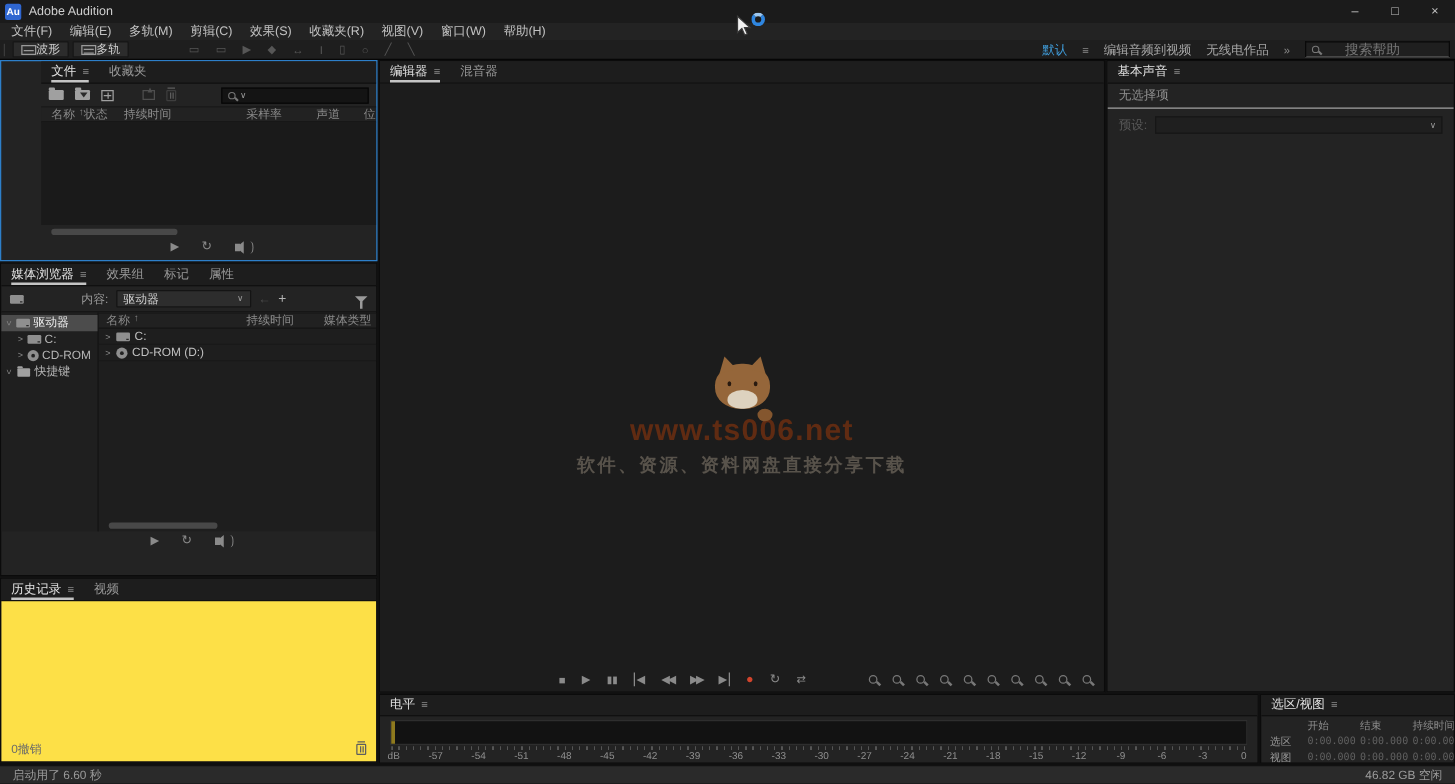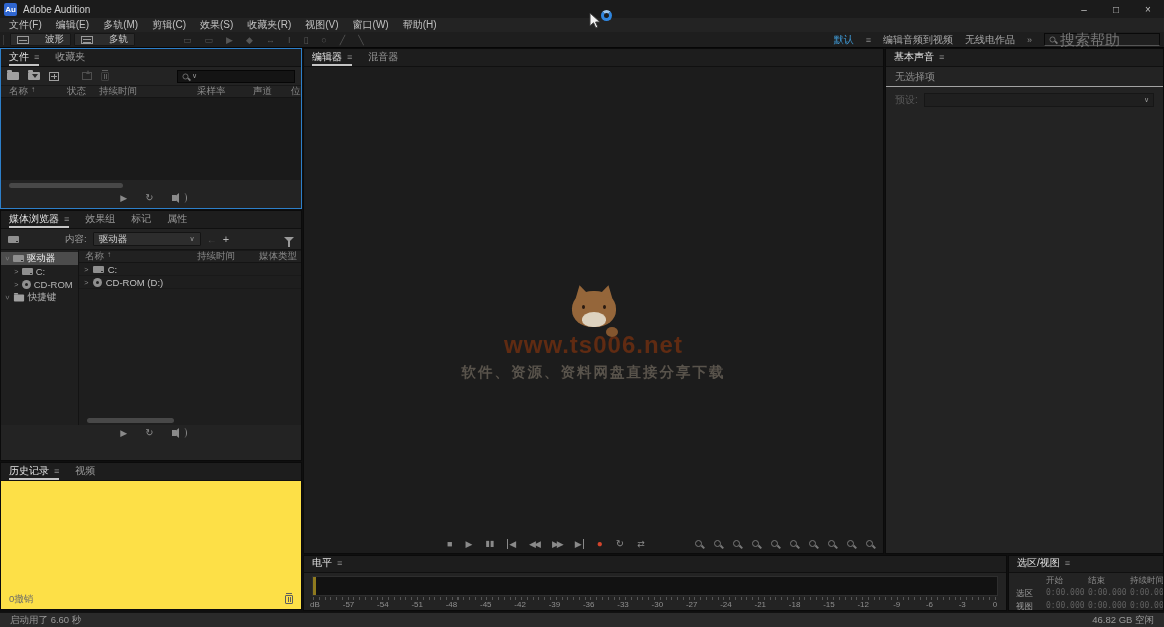--- a/index.html
+++ b/index.html
@@ -14,34 +14,34 @@
   .title-text { font-size:10px; color:#cfcfcf; }
   .win-controls { margin-left:auto; display:flex; height:100%; }
   .win-btn { width:32px; height:100%; display:flex; align-items:center; justify-content:center;
     color:#c0c0c0; font-size:10px; }
 
   .menubar { height:14px; background:#232323; display:flex; align-items:center; padding-left:2px; }
   .menu-item { padding:0 7px; font-size:10px; color:#c2c2c2; cursor:default; }
 
   .toolbar { height:16px; background:#1e1e1e; display:flex; align-items:center; border-bottom:1px solid #060606; }
   .tb-sep { width:1px; height:10px; background:#3a3a3a; margin:0 3px; }
-  .tb-btn { display:flex; align-items:center; gap:16px; background:#2c2c2c; border:1px solid #161616;
+  .tb-btn { display:flex; align-items:center; gap:0; background:#2c2c2c; border:1px solid #161616;
     height:13px; padding:0 6px; margin-left:3px; font-size:9.5px; color:#cfcfcf; border-radius:1px; }
   .wf-icon, .mt-icon { width:12px; height:8px; border:1px solid #9a9a9a; position:relative; }
   .wf-icon::after { content:""; position:absolute; left:1px; right:1px; top:3px; height:1px; background:#9a9a9a; }
   .mt-icon::after { content:""; position:absolute; left:1px; right:1px; top:2px; height:1px; background:#9a9a9a;
     box-shadow:0 3px 0 #9a9a9a; }
   .tool-icons { display:flex; gap:13px; margin-left:48px; color:#565656; font-size:9px; align-items:center; }
   .ws-area { margin-left:auto; display:flex; align-items:center; gap:12px; font-size:10px; color:#a8a8a8; padding-right:4px; }
   .ws-default { color:#3f9bd8; }
   .pm-glyph { font-size:9px; color:#8a8a8a; }
   .help-search { display:flex; align-items:center; background:#1f1f1f; border:1px solid #090909;
     border-bottom:1px solid #555; height:13px; width:116px; padding:0 4px; gap:4px; }
-  .help-search input { flex:1; background:transparent; border:none; outline:none; color:#bbb; font-size:15px;
-    font-family:inherit; min-width:0; }
+  .help-search input { flex:1; background:transparent; border:none; outline:none; color:#bbb; font-size:11px;
+    font-family:inherit; min-width:0;margin-left:16px; }
 
   
   .panel { position:absolute; background:#232323; border:1px solid #0b0b0b; overflow:hidden; }
   .tabbar { height:18px; background:#1d1d1d; display:flex; align-items:stretch; padding-left:8px; gap:16px;
     border-bottom:1px solid #101010; }
   .tab { font-size:10px; color:#999; display:flex; align-items:center; gap:5px; border-bottom:2px solid transparent; }
   .tab.active { color:#e2e2e2; border-bottom:2px solid #c4c4c4; }
 
   
   .mag { width:7px; height:7px; border:1.5px solid #787878; border-radius:50%; position:relative; display:inline-block; }
@@ -74,21 +74,21 @@
   .speaker::before { content:""; position:absolute; left:1px; top:-2px; width:0; height:0;
     border-top:5px solid transparent; border-bottom:5px solid transparent; border-right:6px solid #8a8a8a; }
   .speaker::after { content:""; position:absolute; left:9px; top:-2px; width:5px; height:10px;
     border-right:1px solid #8a8a8a; border-radius:50%; }
   .chev { display:inline-block; font-size:8px; color:#8a8a8a; transform:scale(.9); }
   .chev.open { transform:rotate(90deg) scale(.9); }
   .sort-arrow { font-size:8px; color:#8a8a8a; }
   .scroll-thumb { height:5px; background:#484848; border-radius:3px; }
 
   
-  .files-panel { left:0; top:48px; width:302px; height:161px; border:1px solid #2d7fc9; }
+  .files-panel { left:0; top:48px; width:302px; height:161px; border:1px solid #2d7fc9;padding-left:32px; }
   .files-tools { height:18px; display:flex; align-items:center; gap:9px; padding:0 6px; }
   .files-search { margin-left:auto; width:118px; height:13px; background:#141414; border:1px solid #060606;
     display:flex; align-items:center; gap:3px; padding:0 4px; }
   .files-search input { flex:1; min-width:0; background:transparent; border:none; outline:none; color:#bbb; font-size:9px; }
   .cols { height:13px; display:flex; align-items:center; font-size:9.5px; color:#8a8a8a;
     background:#222; border-top:1px solid #181818; border-bottom:1px solid #141414; padding-left:8px; }
   .files-list { height:82px; background:#1a1a1a; }
   .panel-foot { display:flex; flex-direction:column; }
   .foot-scroll { margin:3px 8px 2px; }
   .transport-mini { display:flex; align-items:center; justify-content:center; gap:18px; height:15px;

